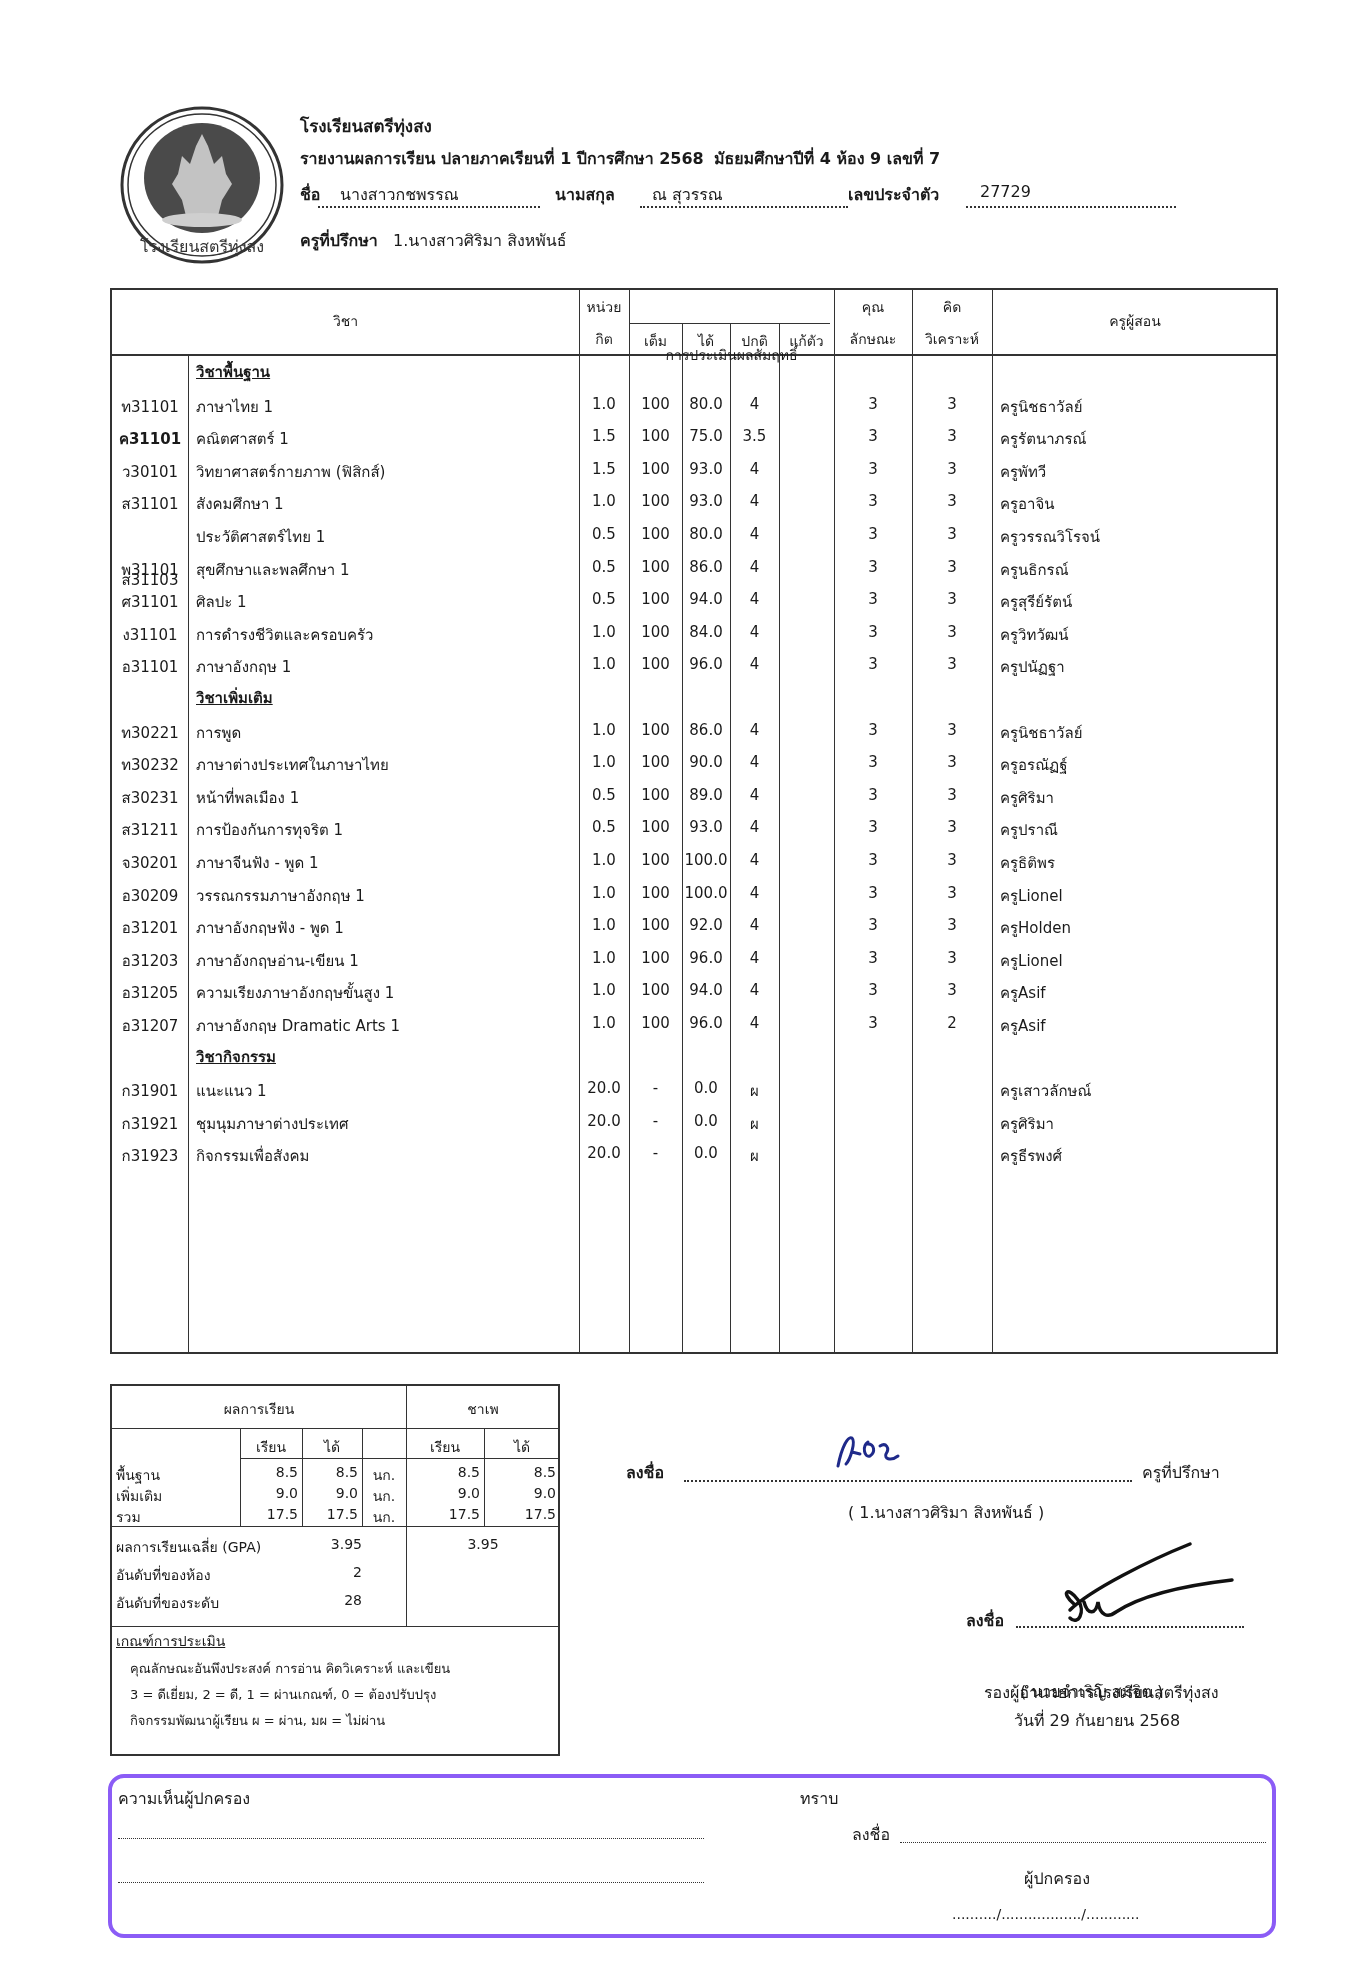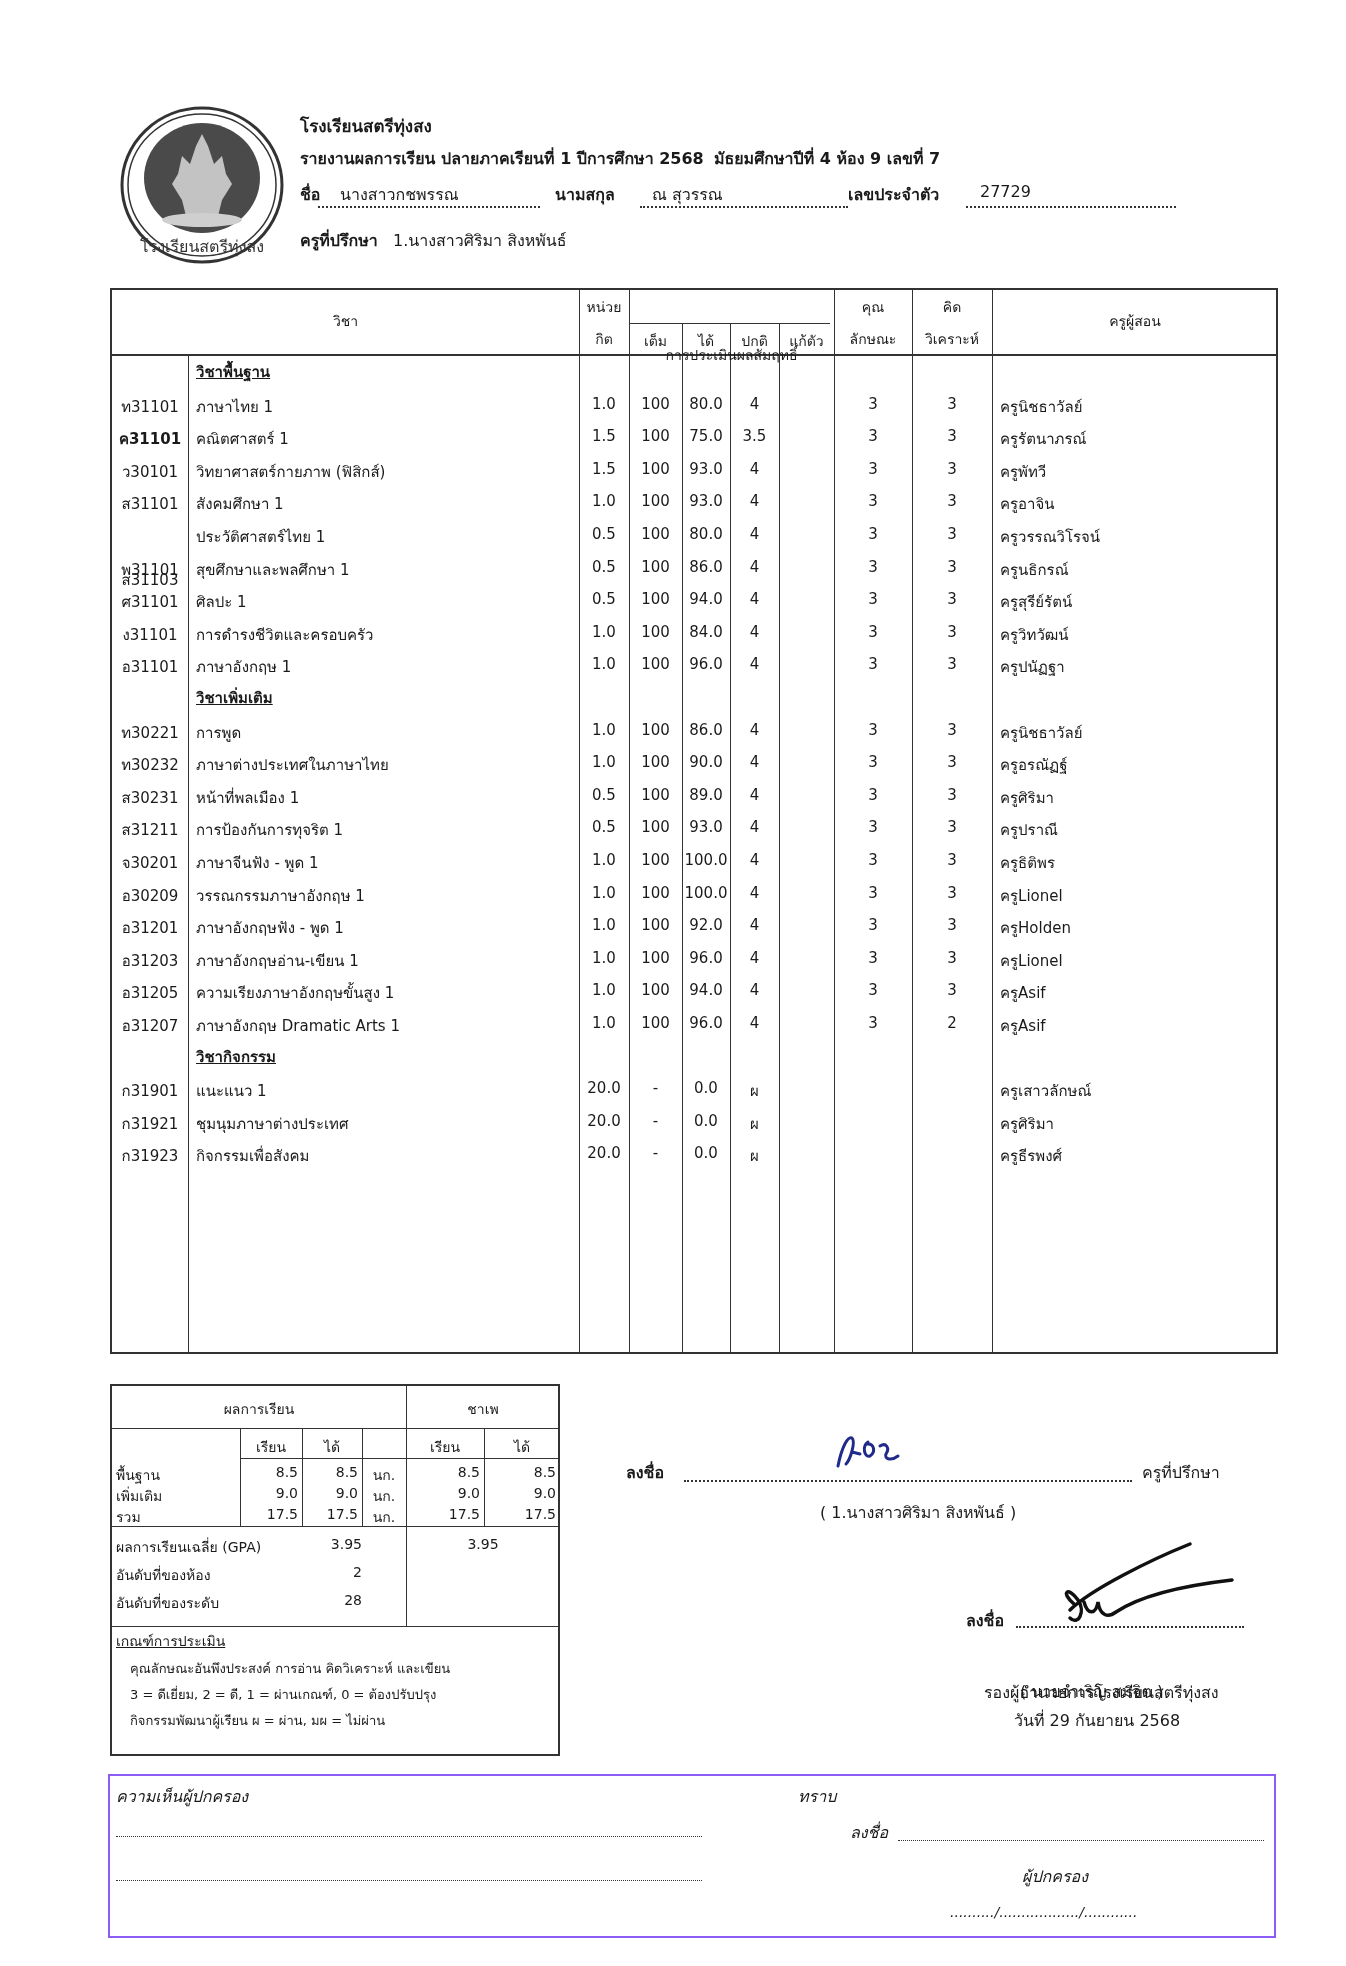--- a/index.html
+++ b/index.html
@@ -17,21 +17,21 @@
   .hline { position:absolute; left:0; right:0; height:0; border-top:1px solid #333; }
   .th { position:absolute; font-size:14px; text-align:center; white-space:nowrap; }
   .cell { position:absolute; font-size:15px; white-space:nowrap; }
   .c { text-align:center; }
   .section { font-size:15px; font-weight:bold; text-decoration:underline; }
   
   .sum { left:110px; top:1384px; width:450px; height:372px; border:2px solid #333; box-sizing:border-box; }
   .s-cell { position:absolute; font-size:14px; white-space:nowrap; }
   .r { text-align:right; }
   .sig-text { font-size:16px; white-space:nowrap; }
-  .parent-box { left:108px; top:1774px; width:1168px; height:164px; border:2px solid #8b5cf6; border-radius:0; box-sizing:border-box;font-style:italic; }
+  .parent-box { left:108px; top:1774px; width:1168px; height:164px; border:4px solid #8b5cf6; border-radius:16px; box-sizing:border-box; }
 </style>
 </head>
 <body>
 
 <div class="abs logo">
   <svg width="168" height="162" viewBox="0 0 168 162">
     <ellipse cx="84" cy="81" rx="80" ry="77" fill="#fff" stroke="#333" stroke-width="3"></ellipse>
     <ellipse cx="84" cy="81" rx="74" ry="71" fill="none" stroke="#333" stroke-width="1.5"></ellipse>
     <ellipse cx="84" cy="74" rx="58" ry="55" fill="#4a4a4a"></ellipse>
     <path d="M84 30 L90 42 L96 60 L104 52 L108 70 L114 80 L104 96 L100 112 L68 112 L64 96 L54 80 L60 70 L64 52 L72 60 L78 42 Z" fill="#d8d8d8" opacity="0.85"></path>
@@ -413,21 +413,21 @@
 </div>
 
 <div class="abs sig-text bold" style="left:626px;top:1460px;">ลงชื่อ</div>
 <div class="abs dots" style="left:684px;top:1466px;width:448px;height:14px;border-bottom-width:2px;"></div>
 <div class="abs" style="left:828px;top:1432px;">
   <svg width="90" height="40" viewBox="0 0 90 40">
     <path d="M10 34 C14 14 20 4 24 6 C28 10 22 28 18 32 M24 20 L32 22 M40 10 C34 14 36 26 42 24 C48 20 46 12 40 12 M52 14 C58 10 62 16 58 22 C56 26 62 30 70 24" stroke="#1f2a8a" stroke-width="3" fill="none" stroke-linecap="round"></path>
   </svg>
 </div>
 <div class="abs sig-text" style="left:1142px;top:1460px;">ครูที่ปรึกษา</div>
-<div class="abs sig-text" style="left:820px;top:1500px;">( 1.นางสาวศิริมา  สิงหพันธ์ )</div>
+<div class="abs sig-text" style="left:848px;top:1500px;">( 1.นางสาวศิริมา  สิงหพันธ์ )</div>
 
 <div class="abs" style="left:1000px;top:1540px;">
   <svg width="240" height="90" viewBox="0 0 240 90">
     <path d="M190 4 C150 20 90 50 70 70 M74 64 C60 52 68 46 78 60 C86 72 78 86 70 78 M84 62 C88 76 96 74 98 62 C100 76 108 78 116 72 C140 56 180 46 232 40" stroke="#111" stroke-width="3.5" fill="none" stroke-linecap="round"></path>
   </svg>
 </div>
 <div class="abs sig-text bold" style="left:966px;top:1608px;">ลงชื่อ</div>
 <div class="abs dots" style="left:1016px;top:1614px;width:228px;height:12px;"></div>
 <div class="abs sig-text" style="left:1020px;top:1652px;margin-top:27px;">(   นายจำเริญ สมจิต   )</div>
 <div class="abs sig-text" style="left:984px;top:1680px;">รองผู้อำนวยการโรงเรียนสตรีทุ่งสง</div>

